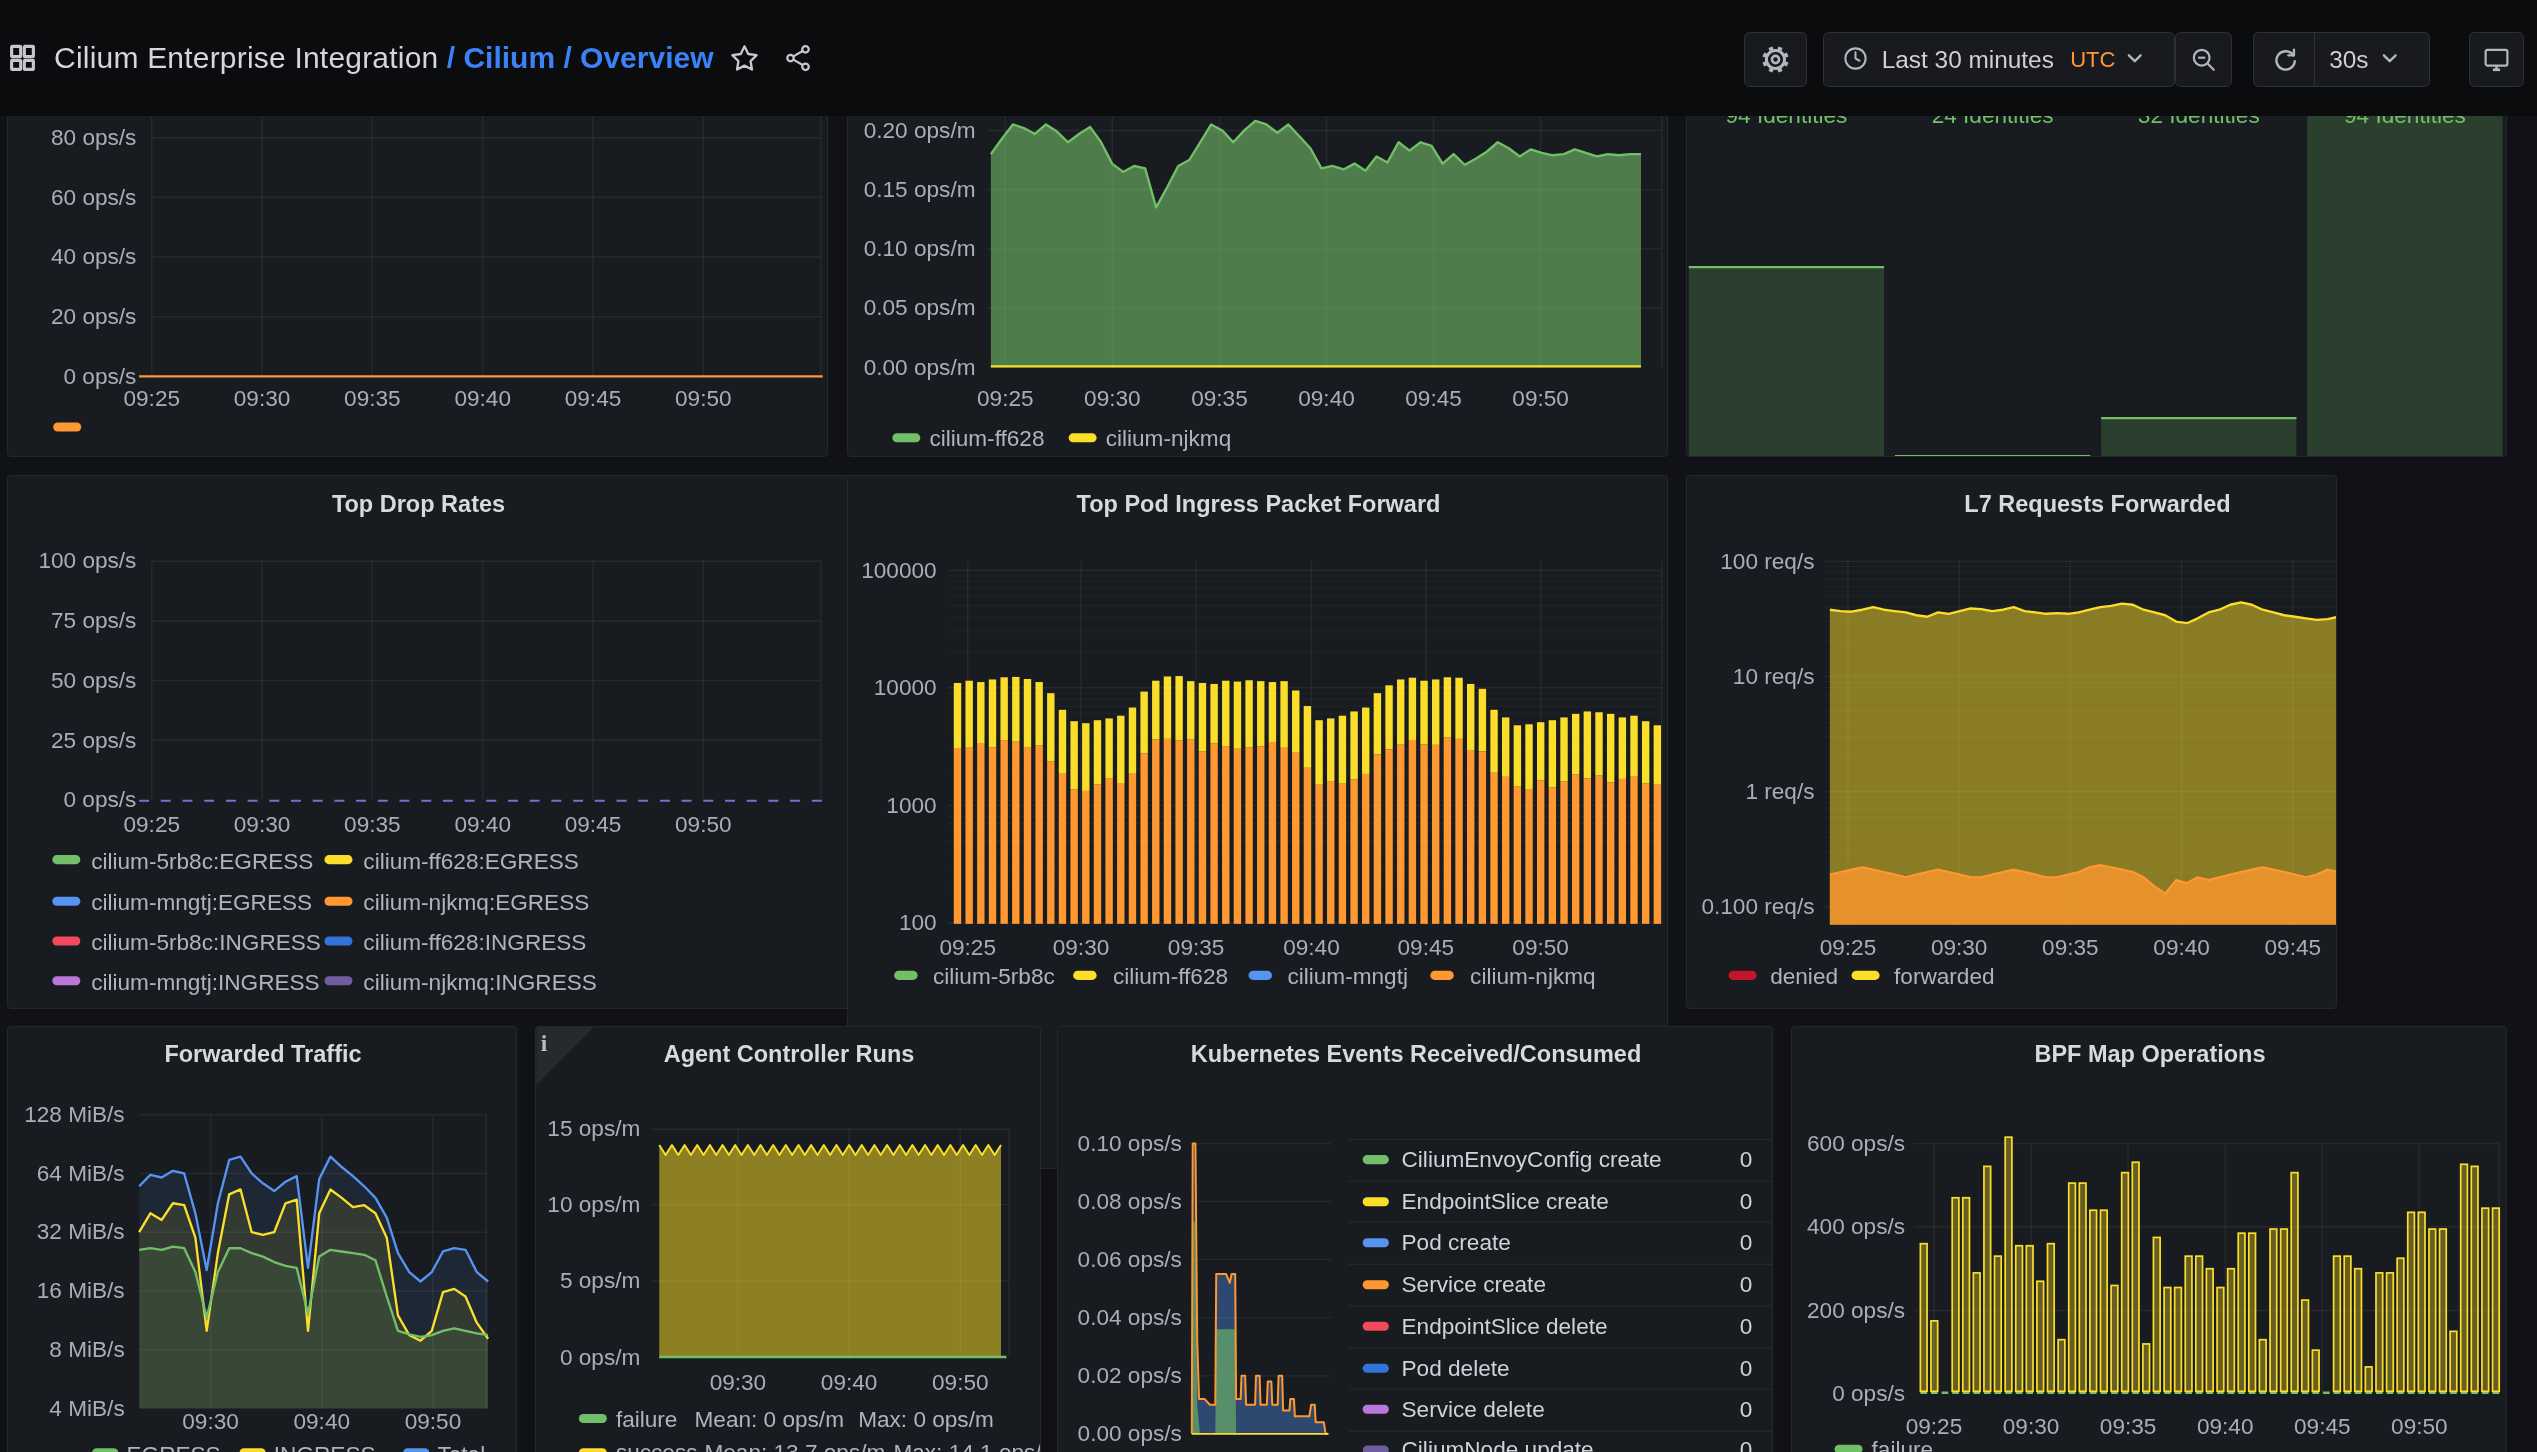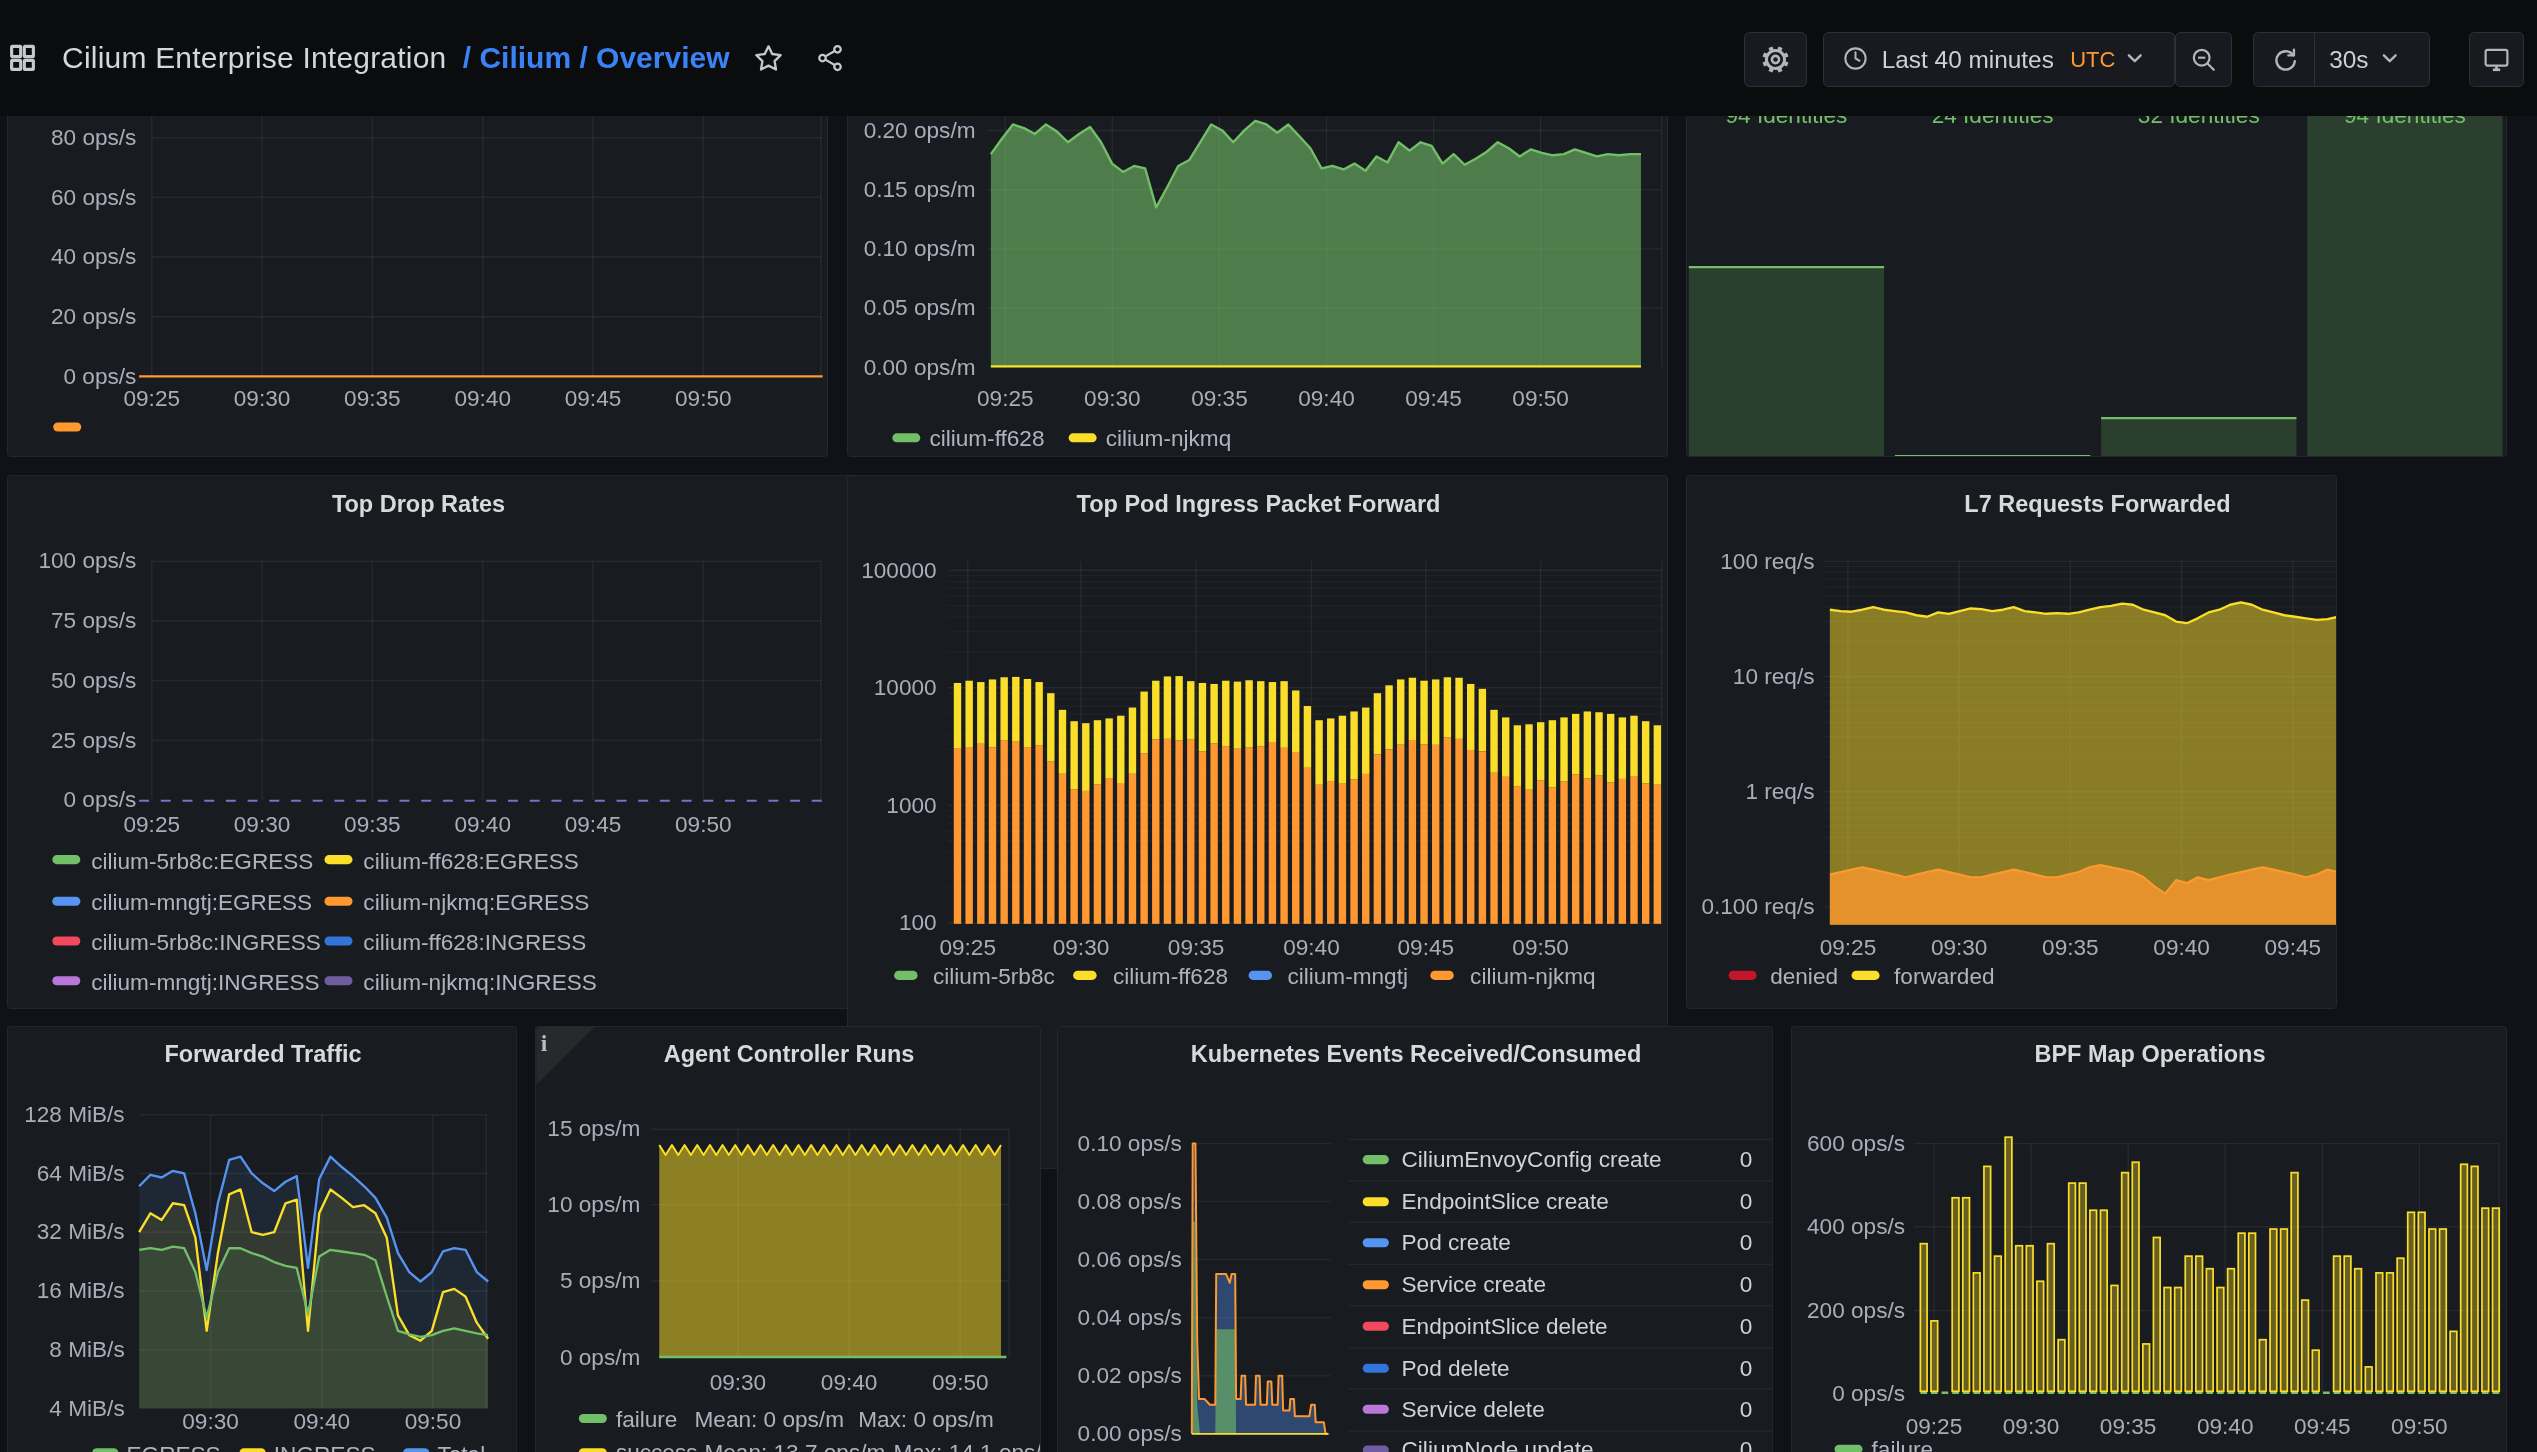--- a/index.html
+++ b/index.html
@@ -1,20 +1,20 @@
 <!DOCTYPE html>
 <html style="font-size:14.5px"><head><meta charset="utf-8">
 <style>
 * { margin:0; padding:0; box-sizing:border-box; }
 html,body { width:2538px; height:1453px; background:#111217; overflow:hidden;
   font-family:"Liberation Sans", sans-serif; }
 .stage { position:relative; width:2538px; height:1453px; overflow:hidden; }
 .panel { position:absolute; background:#181b1f; border:0.9px solid #25272d; border-radius:3.6px; overflow:hidden; }
 .navbar { position:absolute; left:0; top:0; width:2538px; height:116px; background:#0b0c0e; z-index:10; }
-.nav-left { position:absolute; left:8.1px; top:0; height:116px; display:flex; align-items:center;gap:8px; }
+.nav-left { position:absolute; left:8.1px; top:0; height:116px; display:flex; align-items:center; }
 .nav-icon { display:flex; margin-right:17px; }
 .nav-title { font-size:30px; font-weight:500; color:#d5d6db; letter-spacing:0.2px; }
 .nav-bc { font-size:30px; font-weight:700; color:#3b82f6; }
 .nav-icn2 { display:flex; }
 .btn { position:absolute; top:32px; height:55px; background:#181a1f; border:0.9px solid #2e3038; border-radius:5.4px;
   display:flex; align-items:center; color:#c9cad1; }
 .icon-btn { justify-content:center; }
 .time-text { font-size:24.4px; font-weight:500; margin-left:12.7px; color:#cfd0d6; }
 .utc { font-size:22px; font-weight:400; margin-left:16.3px; color:#ff9830; }
 .vdiv { width:0.9px; height:55px; background:#2e3038; margin-left:14.5px; }
@@ -665,21 +665,21 @@
             <line x1="9.24" y1="5.35" x2="8.33" y2="3.13" stroke-width="3.1"></line>
             <line x1="14.76" y1="5.35" x2="15.67" y2="3.13" stroke-width="3.1"></line>
             <line x1="18.65" y1="9.24" x2="20.87" y2="8.33" stroke-width="3.1"></line>
           </svg>
         </div>
     <div class="btn" style="left:1823px;width:352px">
       <span style="margin-left:18px"><svg width="27" height="27" viewBox="0 0 24 24" fill="none" stroke="#b4b6bd" stroke-width="1.8">
               <circle cx="12" cy="12" r="9"></circle>
               <path d="M12 6.5V12l3.5 2" stroke-linecap="round"></path>
             </svg></span>
-      <span class="time-text">Last 40 minutes</span>
+      <span class="time-text">Last 30 minutes</span>
       <span class="utc">UTC</span>
       <span style="margin-left:7.2px"><svg width="23.5" height="23.5" viewBox="0 0 24 24" fill="none" stroke="#b4b6bd" stroke-width="2.4">
               <path d="M6 9.5l6 6 6-6" stroke-linecap="round" stroke-linejoin="round"></path>
             </svg></span>
     </div>
     <div class="btn icon-btn" style="left:2175px;width:57px">
           <svg width="29" height="29" viewBox="0 0 24 24" fill="none" stroke="#b4b6bd" stroke-width="1.8">
             <circle cx="10.5" cy="10.5" r="6.5"></circle>
             <line x1="7.5" y1="10.5" x2="13.5" y2="10.5"></line>
             <line x1="15.5" y1="15.5" x2="20.5" y2="20.5" stroke-linecap="round"></line>

